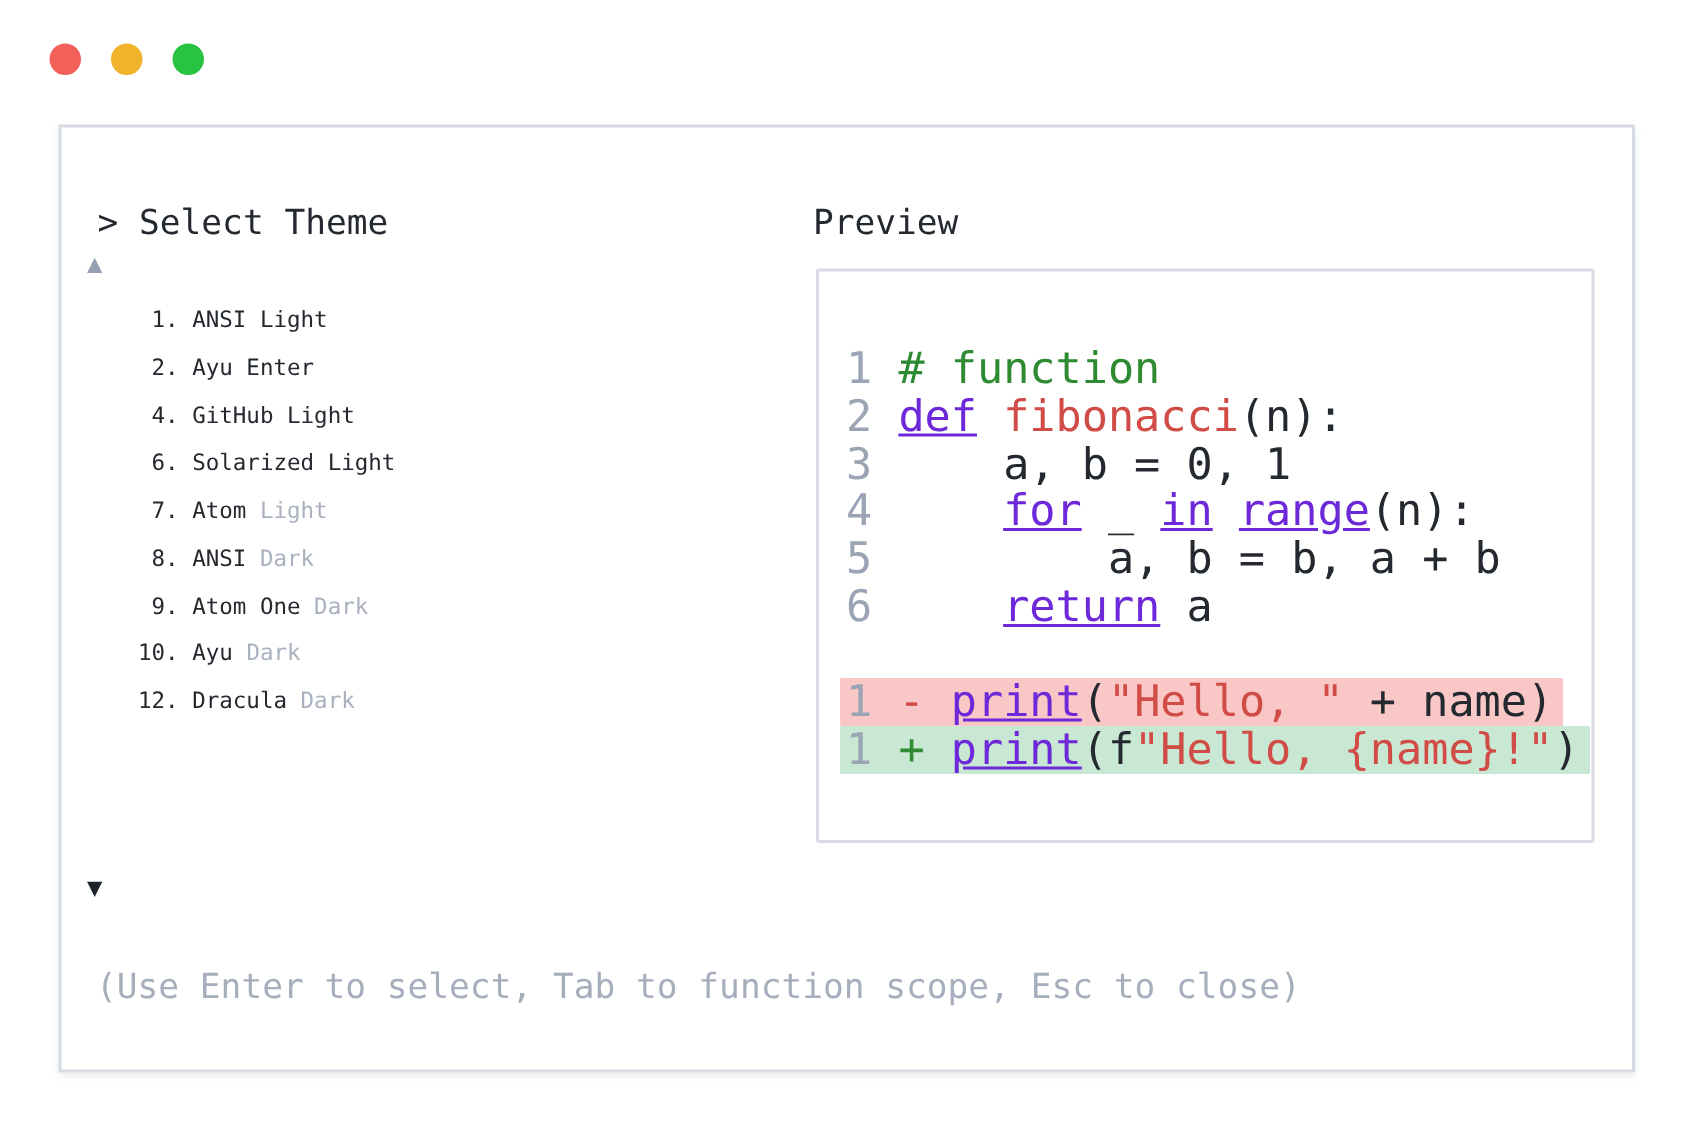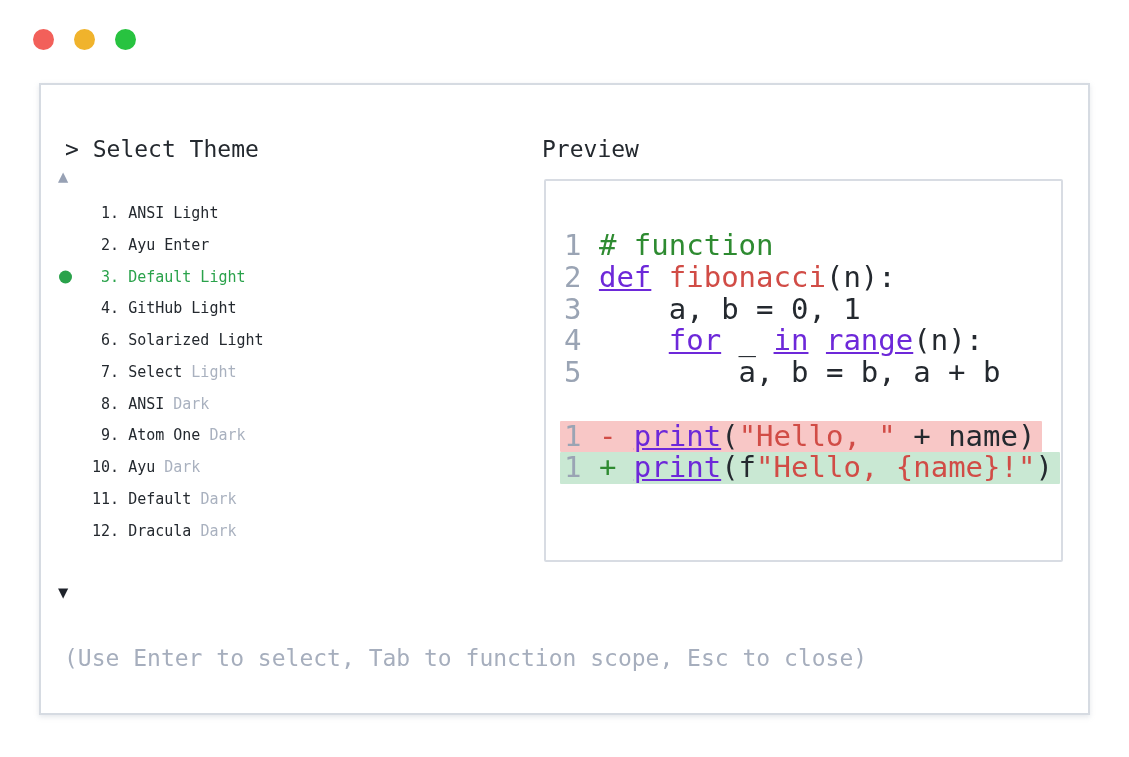--- a/index.html
+++ b/index.html
@@ -67,39 +67,38 @@
 </div>
 
 <div class="panel">
   <div class="mono prompt">&gt; Select Theme</div>
   <div class="mono preview-title">Preview</div>
 
   <div class="scroll-up">▲</div>
   <div class="tlist" id="theme-list">
       <div class="trow"><span class="tnum"> 1. </span><span class="tmain">ANSI Light</span></div>
       <div class="trow"><span class="tnum"> 2. </span><span class="tmain">Ayu Enter</span></div>
-      <div class="trow sel"><span class="mark"></span><span class="tnum"> 3. </span><span class="tmain">Default Light</span></div>
       <div class="trow"><span class="tnum"> 4. </span><span class="tmain">GitHub Light</span></div>
       <div class="trow"><span class="tnum"> 6. </span><span class="tmain">Solarized Light</span></div>
-      <div class="trow"><span class="tnum"> 7. </span><span class="tmain">Select </span><span class="tdim">Light</span></div>
+      <div class="trow"><span class="tnum"> 7. </span><span class="tmain">Atom </span><span class="tdim">Light</span></div>
       <div class="trow"><span class="tnum"> 8. </span><span class="tmain">ANSI </span><span class="tdim">Dark</span></div>
       <div class="trow"><span class="tnum"> 9. </span><span class="tmain">Atom One </span><span class="tdim">Dark</span></div>
       <div class="trow"><span class="tnum">10. </span><span class="tmain">Ayu </span><span class="tdim">Dark</span></div>
-      <div class="trow"><span class="tnum">11. </span><span class="tmain">Default </span><span class="tdim">Dark</span></div>
       <div class="trow"><span class="tnum">12. </span><span class="tmain">Dracula </span><span class="tdim">Dark</span></div>
     </div>
   <div class="scroll-down">▼</div>
 
   <div class="mono hint">(Use Enter to select, Tab to function scope, Esc to close)</div>
 
   <div class="preview-box">
     <div class="code" id="code-preview">
         <div class="cline"><span class="lwrap"><span class="lnum">1 </span><span class="tk-cm"># function</span></span></div>
         <div class="cline"><span class="lwrap"><span class="lnum">2 </span><span class="tk-kw">def</span><span class="tk-pl"> </span><span class="tk-fn">fibonacci</span><span class="tk-pl">(n):</span></span></div>
         <div class="cline"><span class="lwrap"><span class="lnum">3 </span><span class="tk-pl">    a, b = 0, 1</span></span></div>
         <div class="cline"><span class="lwrap"><span class="lnum">4 </span><span class="tk-pl">    </span><span class="tk-kw">for</span><span class="tk-pl"> _ </span><span class="tk-kw">in</span><span class="tk-pl"> </span><span class="tk-kw">range</span><span class="tk-pl">(n):</span></span></div>
         <div class="cline"><span class="lwrap"><span class="lnum">5 </span><span class="tk-pl">        a, b = b, a + b</span></span></div>
+        <div class="cline"><span class="lwrap"><span class="lnum">6 </span><span class="tk-pl">    </span><span class="tk-kw">return</span><span class="tk-pl"> a</span></span></div>
         <div class="cline"><span class="lwrap"><span class="lnum"></span></span></div>
         <div class="cline"><span class="lwrap del"><span class="lnum">1 </span><span class="tk-dd">- </span><span class="tk-kw">print</span><span class="tk-pl">(</span><span class="tk-st">"Hello, "</span><span class="tk-pl"> + name)</span></span></div>
         <div class="cline"><span class="lwrap add"><span class="lnum">1 </span><span class="tk-da">+ </span><span class="tk-kw">print</span><span class="tk-pl">(f</span><span class="tk-st">"Hello, {name}!"</span><span class="tk-pl">)</span></span></div>
       </div>
   </div>
 </div>
 
 </body></html>

